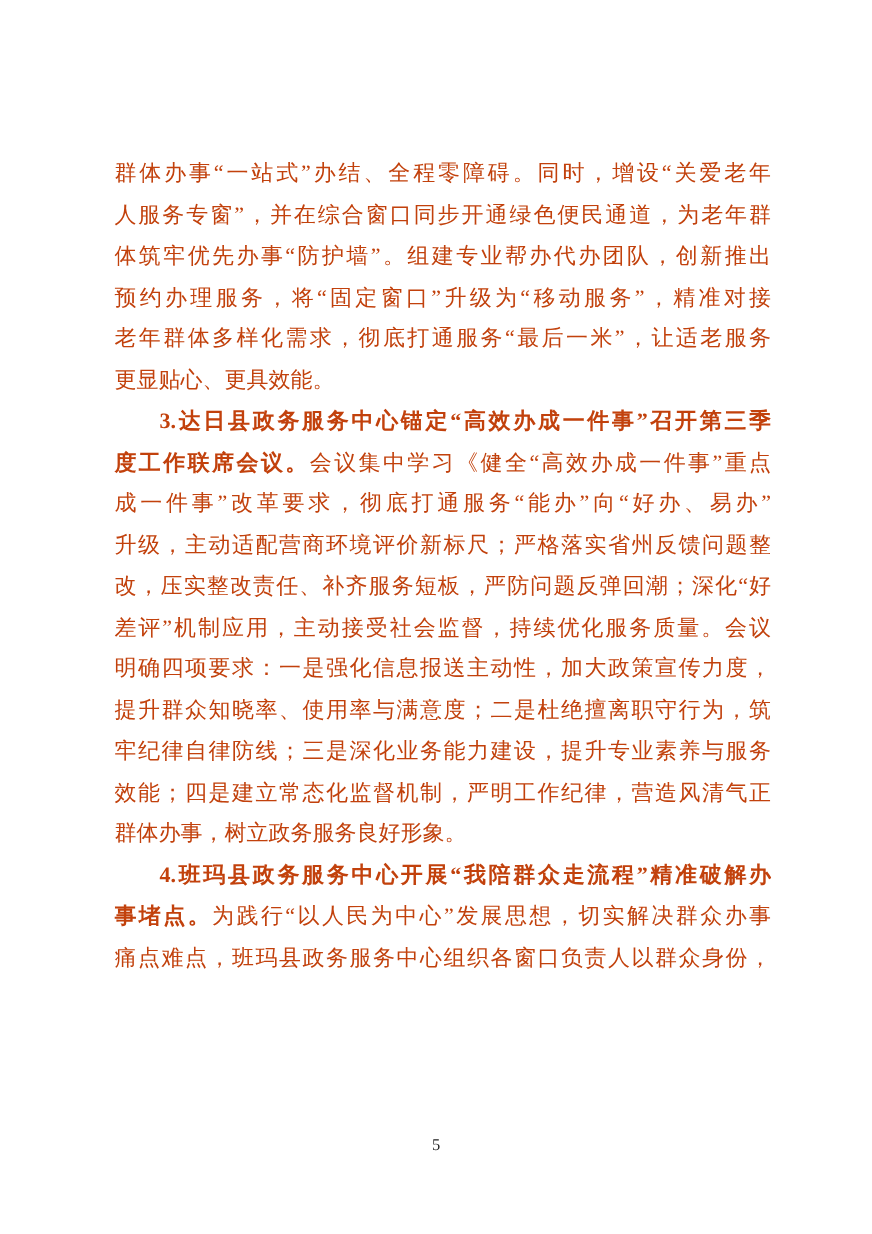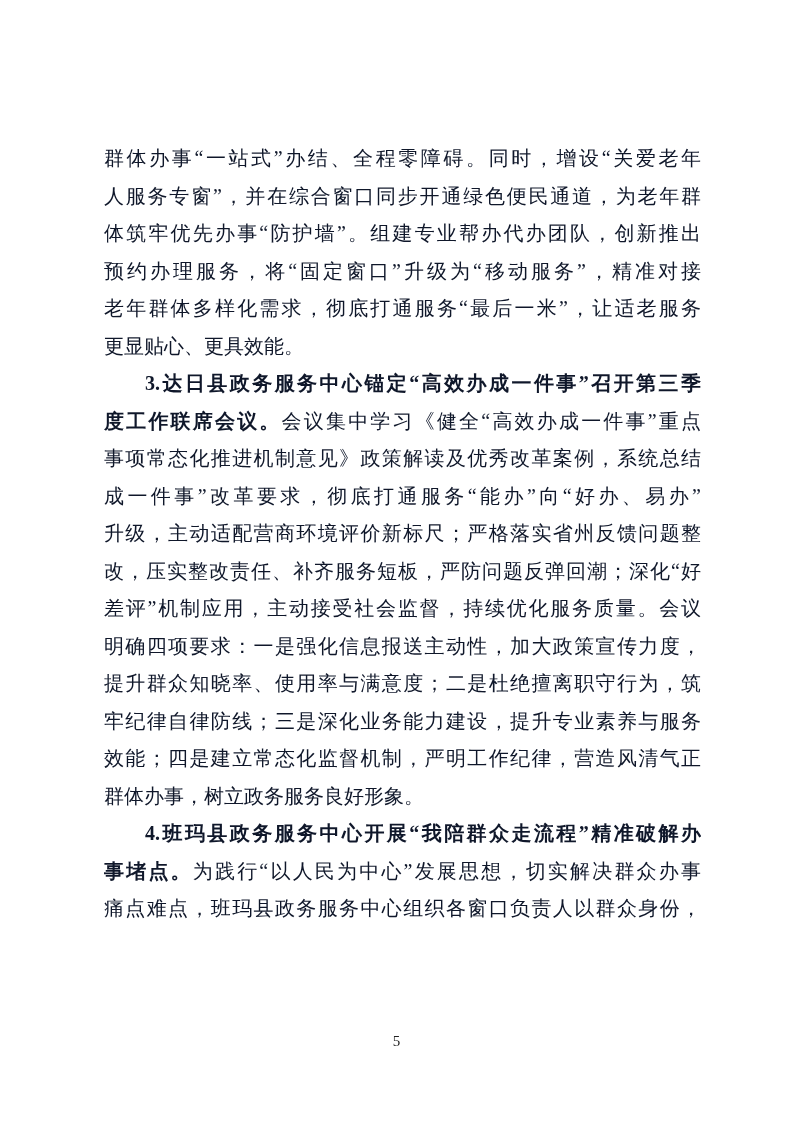--- a/index.html
+++ b/index.html
@@ -18,21 +18,21 @@
   .text-block {
     position: absolute;
     left: 104px;
     top: 140px;
     width: 597px;
   }
   .line {
     height: 37.5px;
     line-height: 37.5px;
     font-size: 20px;
-    color: #0f172a;
+    color: #c2410c;
     text-align: justify;
     text-align-last: left;
     overflow: hidden;
   }
   .line.fill {
     text-align-last: justify;
   }
   .line.indent {
     text-indent: 41px;
   }
@@ -56,21 +56,20 @@
 <div class="page">
   <div class="text-block">
       <div class="line fill"><span>群体办事“一站式”办结、全程零障碍。同时，增设“关爱老年</span></div>
       <div class="line fill"><span>人服务专窗”，并在综合窗口同步开通绿色便民通道，为老年群</span></div>
       <div class="line fill"><span>体筑牢优先办事“防护墙”。组建专业帮办代办团队，创新推出</span></div>
       <div class="line fill"><span>预约办理服务，将“固定窗口”升级为“移动服务”，精准对接</span></div>
       <div class="line fill"><span>老年群体多样化需求，彻底打通服务“最后一米”，让适老服务</span></div>
       <div class="line"><span>更显贴心、更具效能。</span></div>
       <div class="line fill indent"><span class="bold">3.达日县政务服务中心锚定“高效办成一件事”召开第三季</span></div>
       <div class="line fill"><span class="bold">度工作联席会议。</span><span>会议集中学习《健全“高效办成一件事”重点</span></div>
-      <div class="line fill"><span>事项常态化推进机制意见》政策解读及优秀改革案例，系统总结</span></div>
       <div class="line fill"><span>成一件事”改革要求，彻底打通服务“能办”向“好办、易办”</span></div>
       <div class="line fill"><span>升级，主动适配营商环境评价新标尺；严格落实省州反馈问题整</span></div>
       <div class="line fill"><span>改，压实整改责任、补齐服务短板，严防问题反弹回潮；深化“好</span></div>
       <div class="line fill"><span>差评”机制应用，主动接受社会监督，持续优化服务质量。会议</span></div>
       <div class="line fill"><span>明确四项要求：一是强化信息报送主动性，加大政策宣传力度，</span></div>
       <div class="line fill"><span>提升群众知晓率、使用率与满意度；二是杜绝擅离职守行为，筑</span></div>
       <div class="line fill"><span>牢纪律自律防线；三是深化业务能力建设，提升专业素养与服务</span></div>
       <div class="line fill"><span>效能；四是建立常态化监督机制，严明工作纪律，营造风清气正</span></div>
       <div class="line"><span>群体办事，树立政务服务良好形象。</span></div>
       <div class="line fill indent"><span class="bold">4.班玛县政务服务中心开展“我陪群众走流程”精准破解办</span></div>

